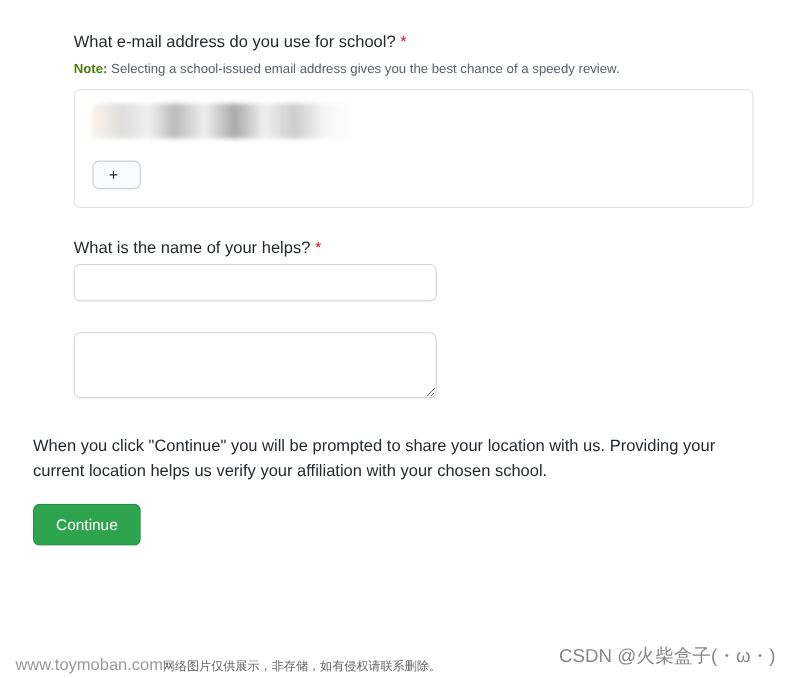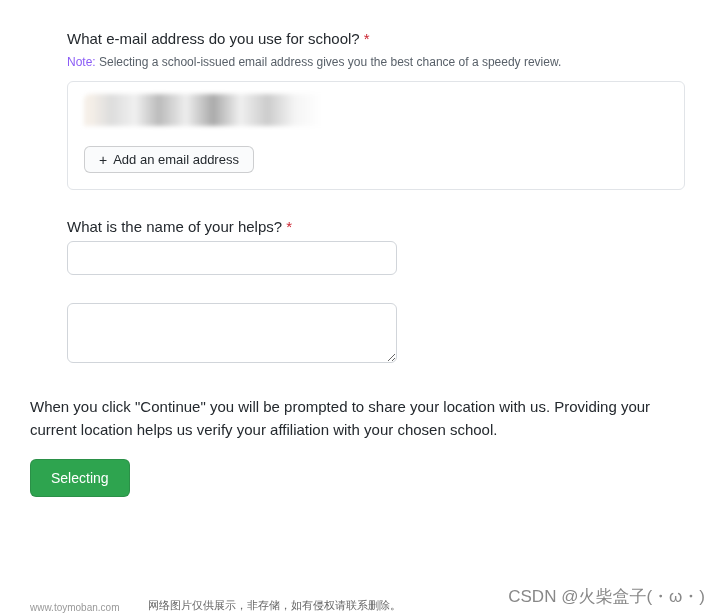--- a/index.html
+++ b/index.html
@@ -33,22 +33,22 @@
     .required {
       color: #cb2431;
     }
     .note {
       font-size: 12px;
       color: #586069;
       margin-bottom: 10px;
       line-height: 1.5;
     }
     .note strong {
-      color: #8b5cf6;
-      font-weight: 400;
+      color: #4d7c0f;
+      font-weight: 700;
     }
     .email-box {
       border: 1px solid #e1e4e8;
       border-radius: 6px;
       padding: 12px 16px 16px 16px;
       background: #ffffff;
     }
     .blurred-email {
       width: 340px;
       height: 32px;
@@ -107,23 +107,22 @@
       padding: 10px 20px;
       font-size: 14px;
       font-weight: 500;
       border-radius: 6px;
       cursor: pointer;
     }
     .footer-left {
       position: absolute;
       bottom: 3px;
       left: 14px;
-      font-size: 10px;
+      font-size: 15px;
       color: #999;
-      margin-left: 16px;
     }
     .footer-mid {
       position: absolute;
       bottom: 3px;
       left: 148px;
       font-size: 11px;
       color: #666;
       text-align: center;
     }
     .footer-right {
@@ -145,37 +144,36 @@
       <span>What e-mail address do you use for school?</span>
       <span class="required">*</span>
     </div>
     <div class="note">
       <strong>Note:</strong><span> Selecting a school-issued email address gives you the best chance of a speedy review.</span>
     </div>
     <div class="email-box">
       <div class="blurred-email"></div>
       <button class="add-email-btn">
         <span class="plus-icon">+</span>
-        <span>Add an email address</span>
       </button>
     </div>
   </div>
 
   <div class="form-section">
     <div class="label">
       <span>What is the name of your helps?</span>
       <span class="required">*</span>
     </div>
     <input type="text" class="text-input" value="" style="">
   </div>
 
   <div class="form-section">
     <textarea class="textarea-input" style=""></textarea>
   </div>
 
   <div class="info-text">When you click "Continue" you will be prompted to share your location with us. Providing your current location helps us verify your affiliation with your chosen school.</div>
 
-  <button class="continue-btn">Selecting</button>
+  <button class="continue-btn">Continue</button>
 </div>
 
 <div class="footer-left">www.toymoban.com</div>
 <div class="footer-mid">网络图片仅供展示，非存储，如有侵权请联系删除。</div>
 <div class="footer-right">CSDN @火柴盒子(・ω・)</div>
 
 </body></html>

